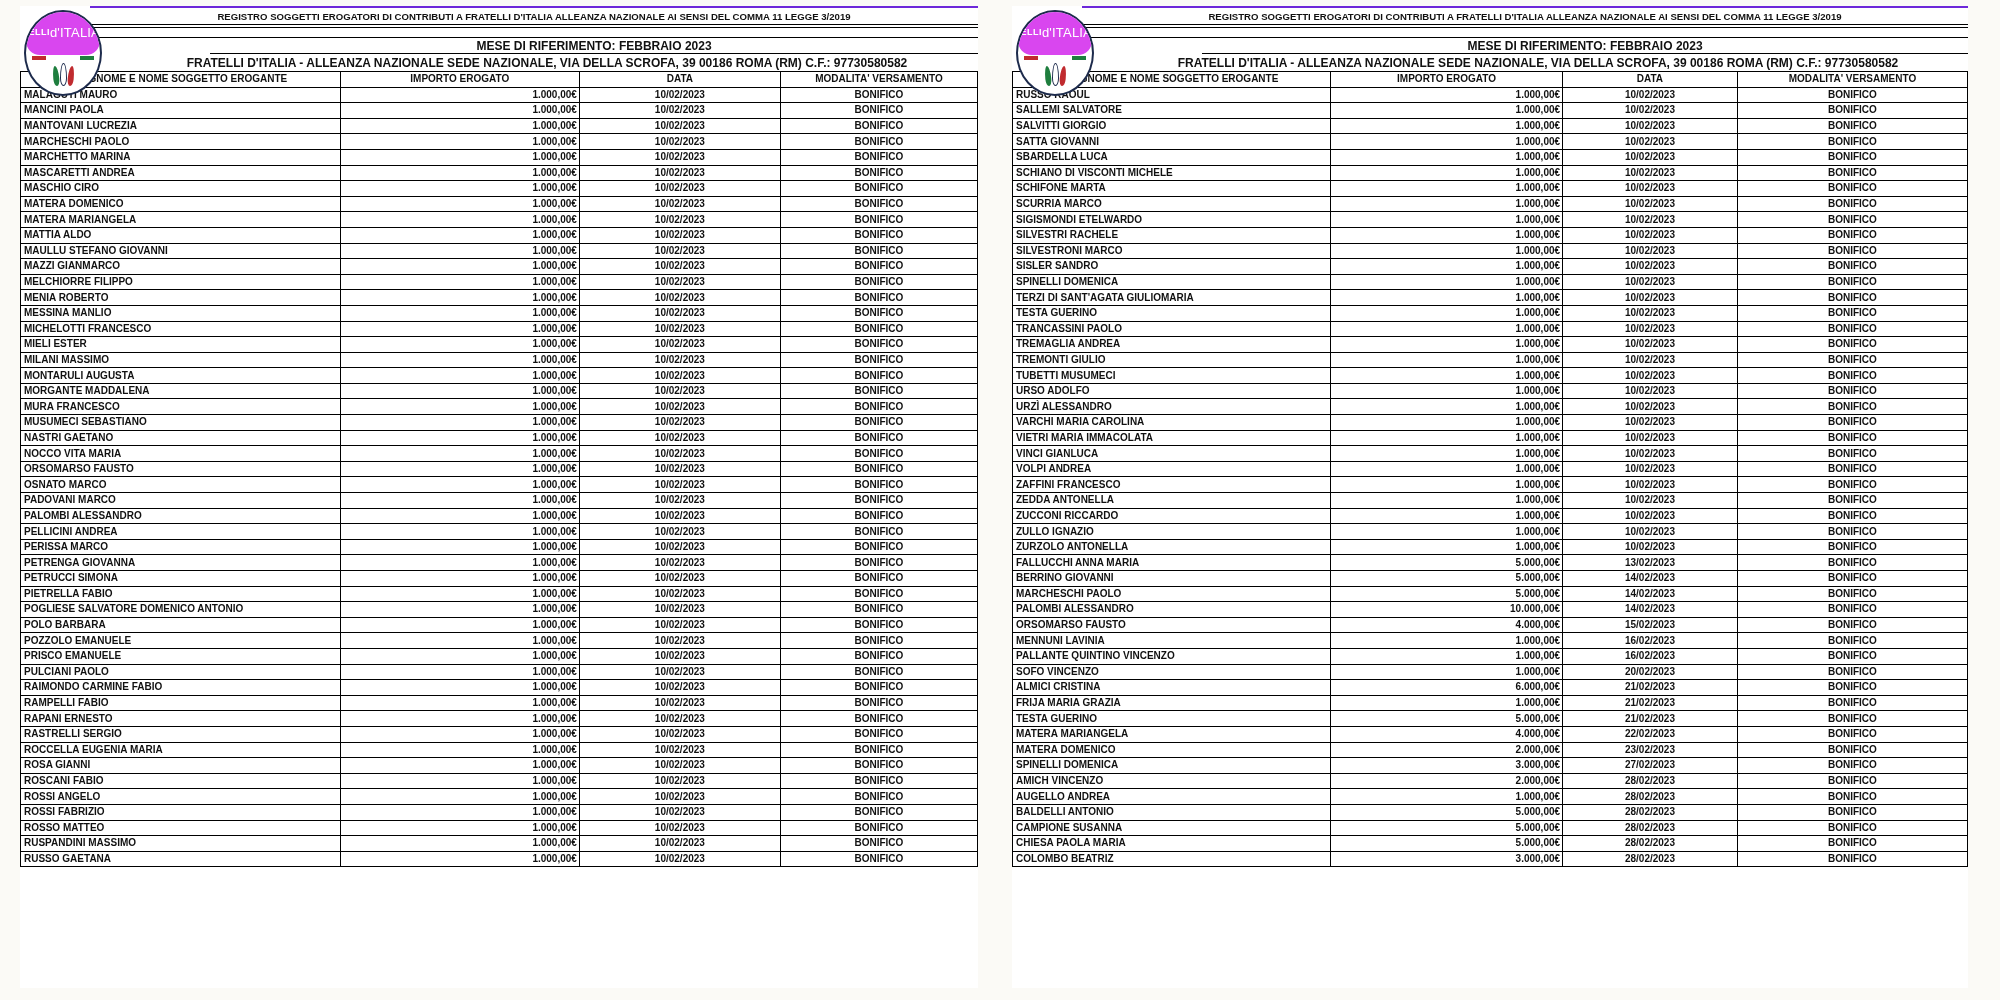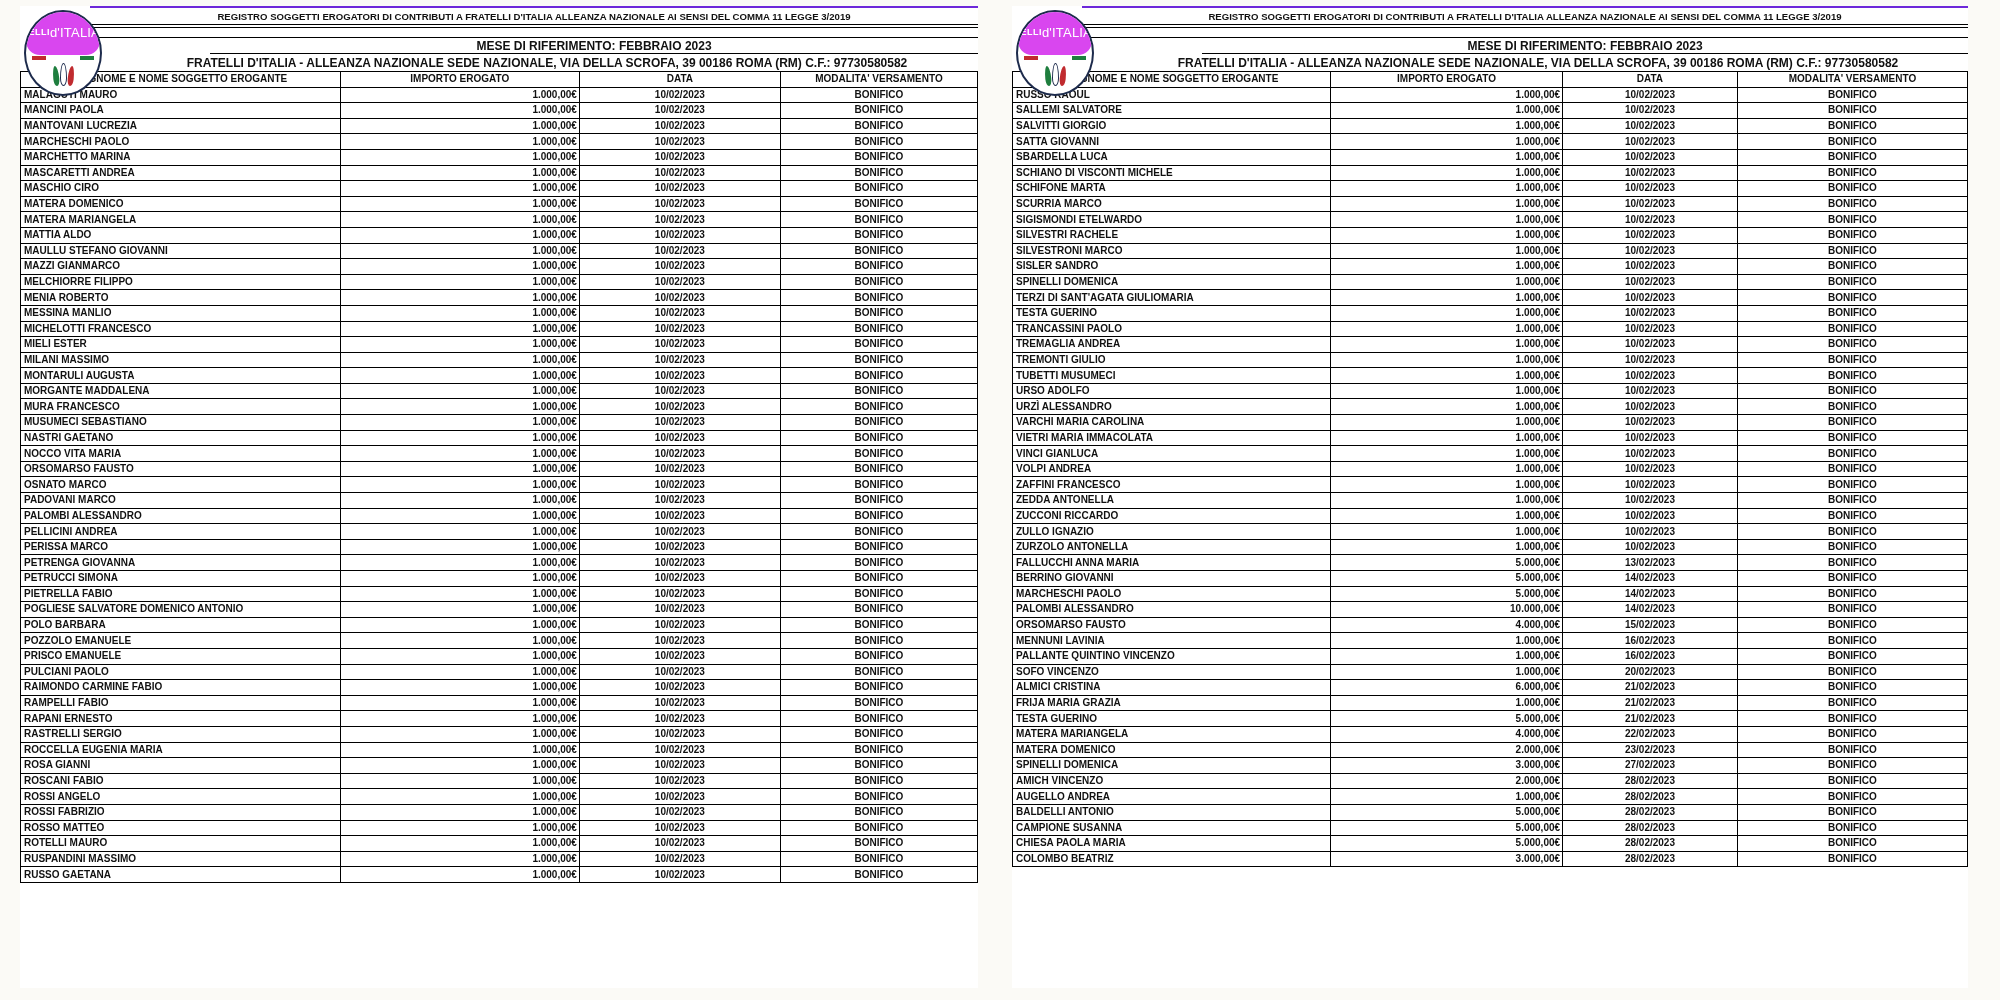--- a/index.html
+++ b/index.html
@@ -367,26 +367,20 @@
           <td class="c-date">10/02/2023</td>
           <td class="c-mode">BONIFICO</td>
         </tr>
         <tr>
           <td class="c-name">ROSSO MATTEO</td>
           <td class="c-amt">1.000,00€</td>
           <td class="c-date">10/02/2023</td>
           <td class="c-mode">BONIFICO</td>
         </tr>
         <tr>
-          <td class="c-name">ROTELLI MAURO</td>
-          <td class="c-amt">1.000,00€</td>
-          <td class="c-date">10/02/2023</td>
-          <td class="c-mode">BONIFICO</td>
-        </tr>
-        <tr>
           <td class="c-name">RUSPANDINI MASSIMO</td>
           <td class="c-amt">1.000,00€</td>
           <td class="c-date">10/02/2023</td>
           <td class="c-mode">BONIFICO</td>
         </tr>
         <tr>
           <td class="c-name">RUSSO GAETANA</td>
           <td class="c-amt">1.000,00€</td>
           <td class="c-date">10/02/2023</td>
           <td class="c-mode">BONIFICO</td>

